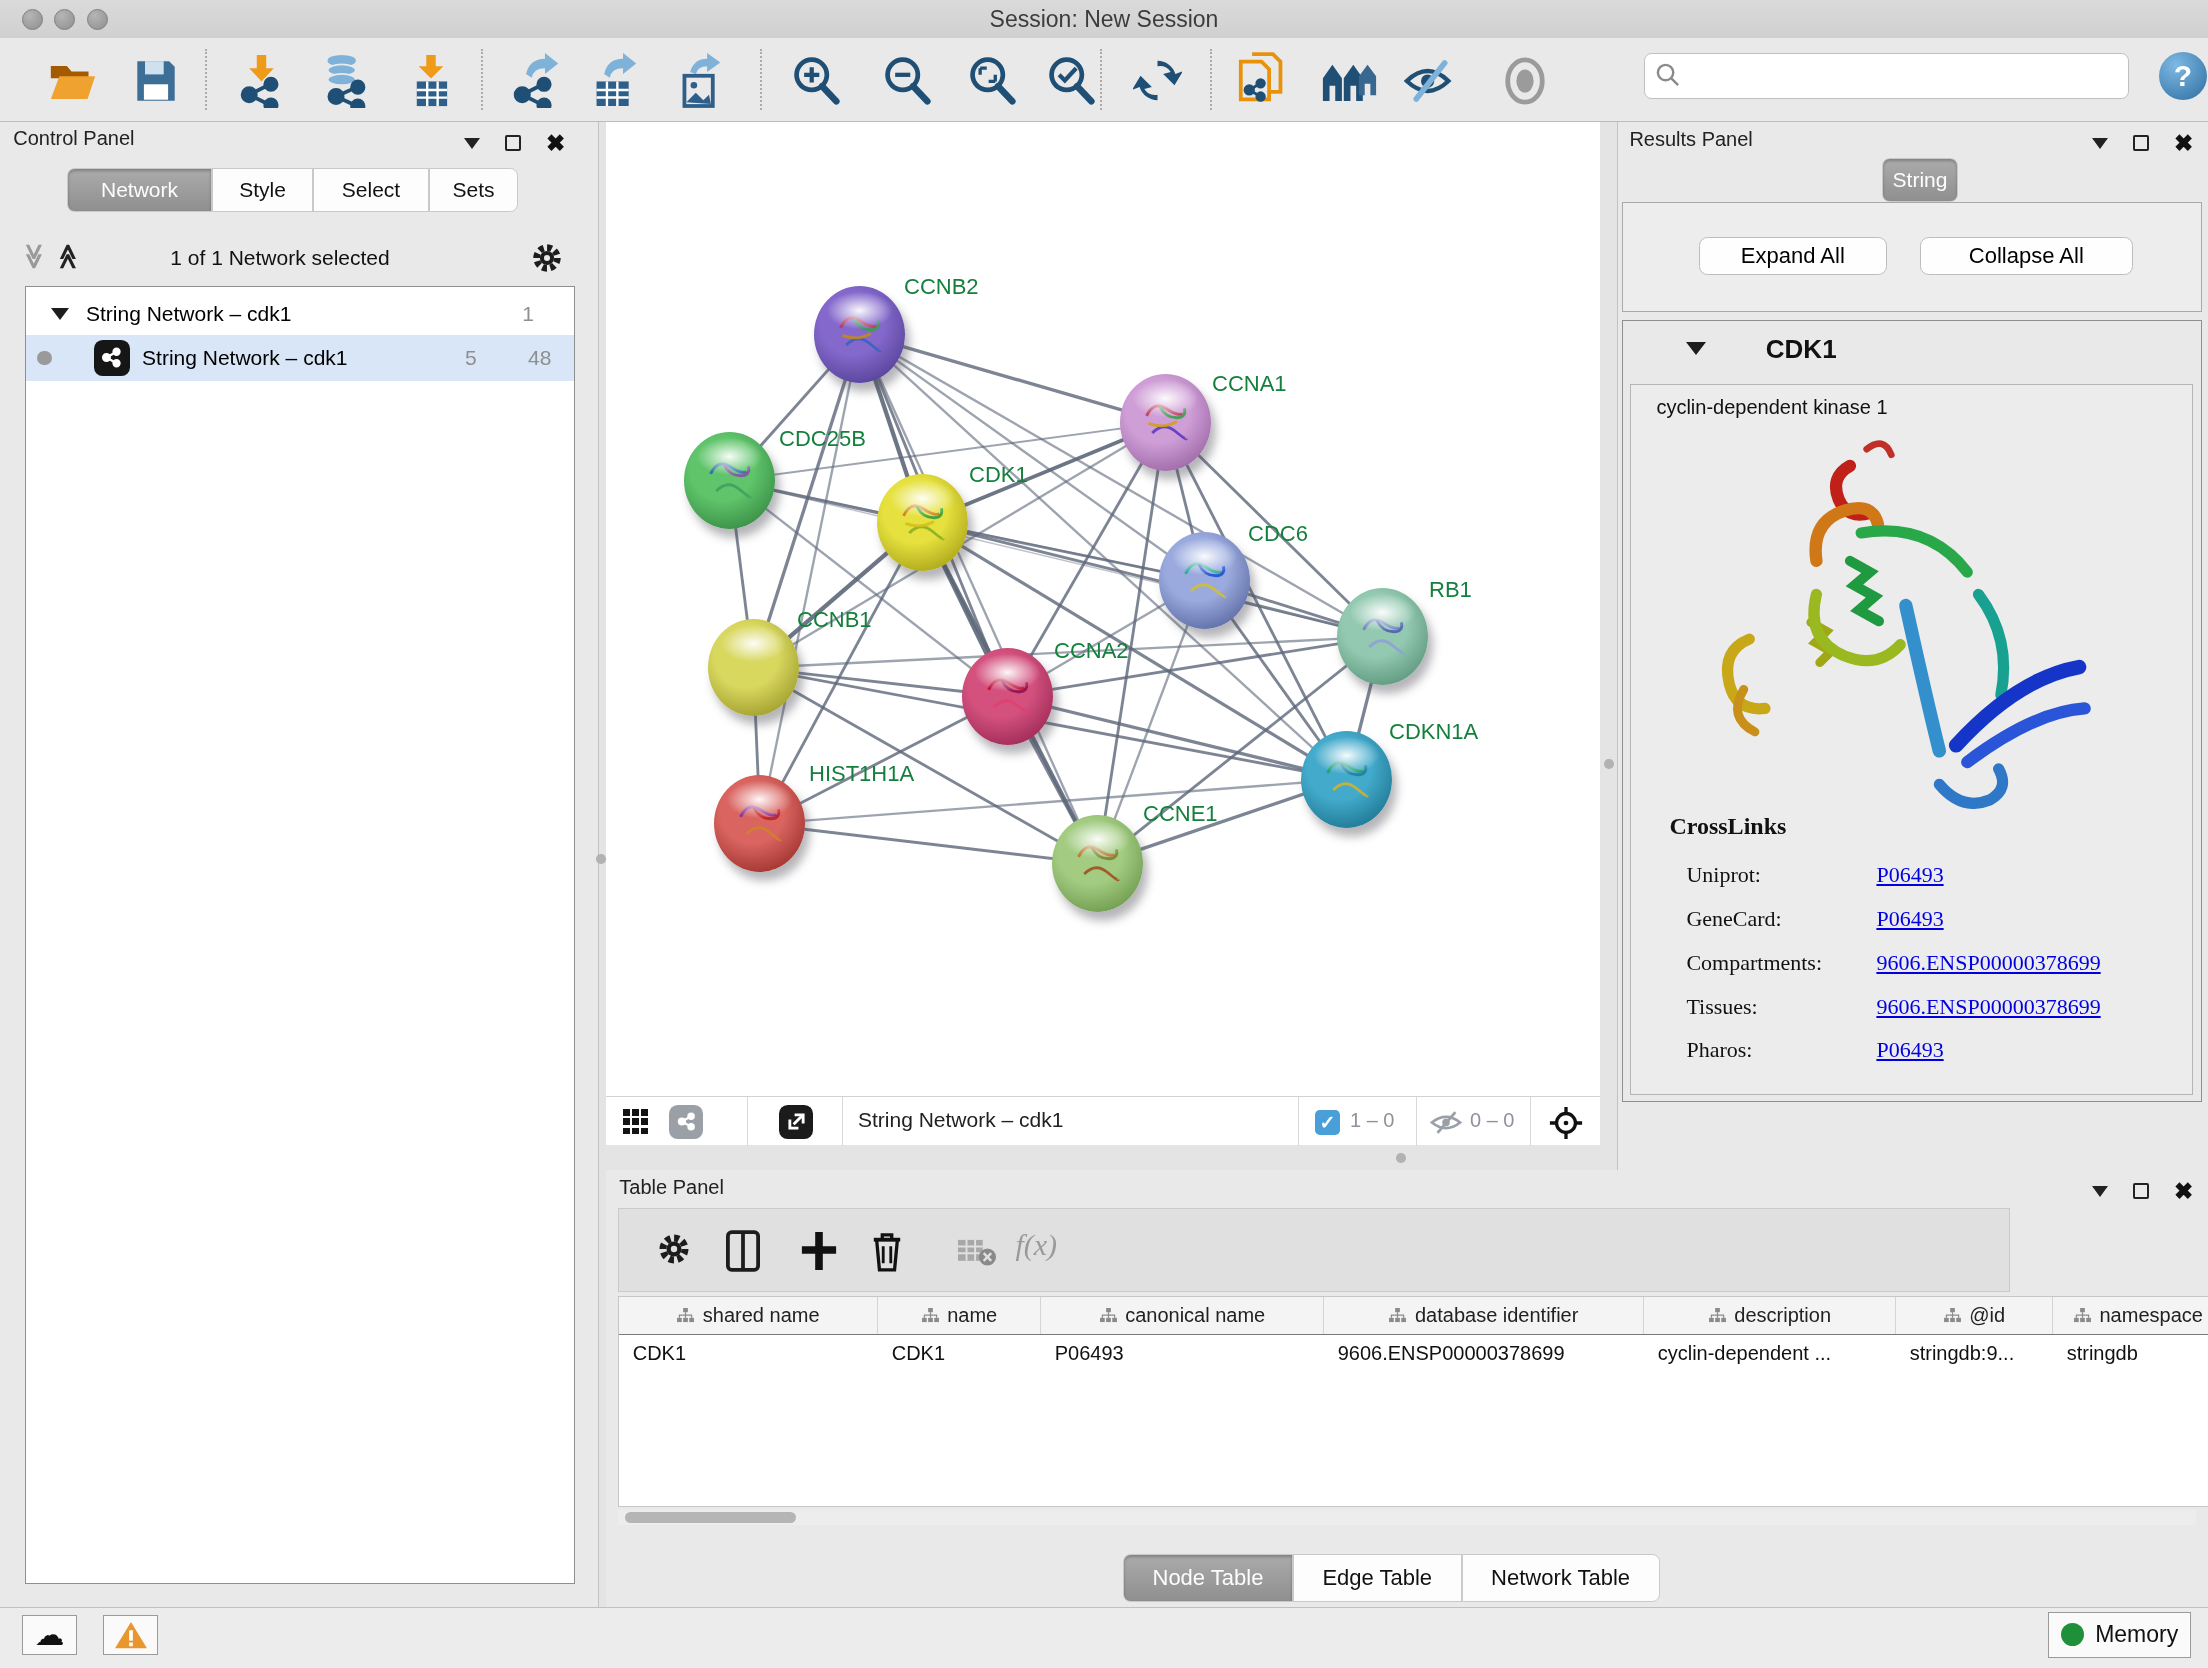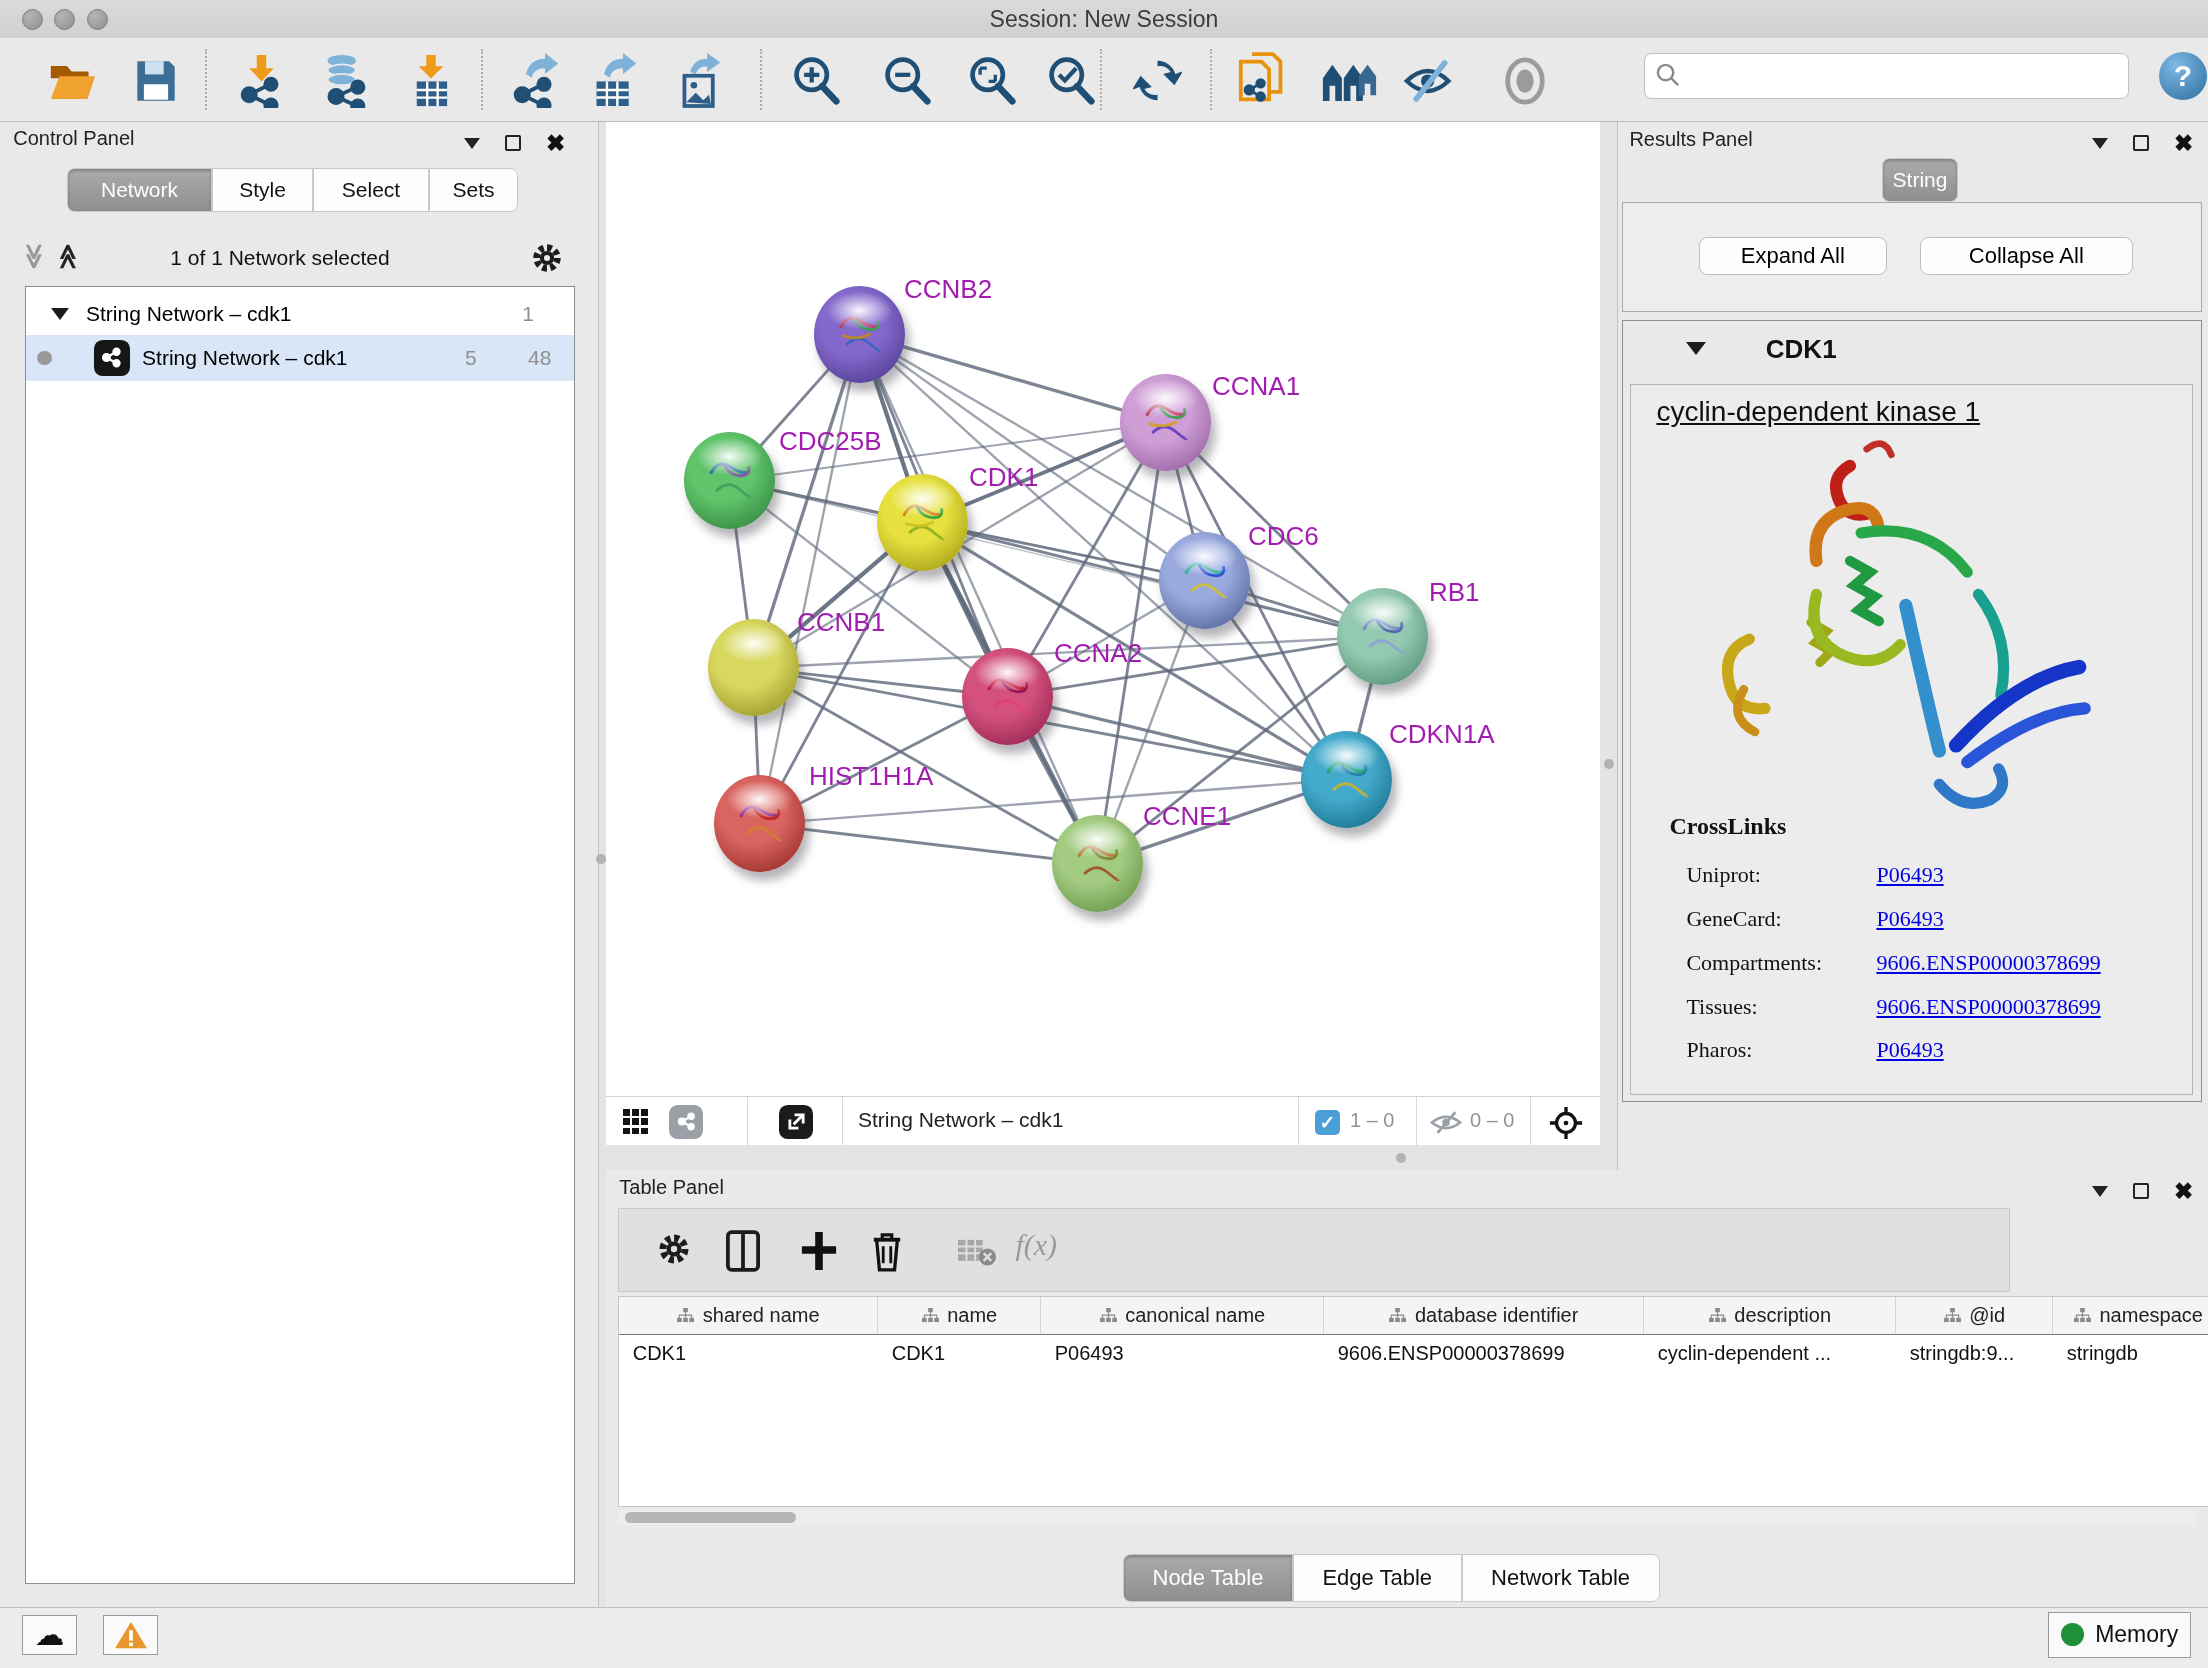--- a/index.html
+++ b/index.html
@@ -61,21 +61,21 @@
     display:flex; align-items:center; justify-content:center; }
 
   
   #network-view { position:absolute; left:606px; top:122px; width:994px; height:974px;
     background:#fff; }
   #edge-svg { position:absolute; left:0; top:0; pointer-events:none; }
   .node { position:absolute; width:91px; height:97px; border-radius:50%;
     box-shadow:4.8px 8.6px 9.5px rgba(70,70,80,.4); }
   .node .shine { position:absolute; left:14%; top:6%; width:72%; height:38%;
     border-radius:50%; background:radial-gradient(ellipse at center, rgba(255,255,255,.95), rgba(255,255,255,0) 72%); }
-  .node-label { position:absolute; font-size:26px; color:#a21caf; white-space:nowrap; }
+  .node-label { position:absolute; font-size:22px; color:#15803d; white-space:nowrap; }
   #nv-toolbar { position:absolute; left:606px; top:1096px; width:994px; height:49px;
     background:#fff; border-top:1px solid #d2d2d2; }
   .nv-sep { position:absolute; top:0; height:49px; border-left:1px solid #d8d8d8; }
   #nv-title { position:absolute; left:252px; top:11.4px; font-size:21px; color:#222; }
   .nv-count { position:absolute; top:12.4px; font-size:20px; color:#8d939c; }
   #grid-icon { position:absolute; left:17px; top:12.4px; width:27px; height:25px;
     display:grid; grid-template-columns:repeat(3,6.7px); grid-template-rows:repeat(3,6.7px); gap:2.4px; }
   #grid-icon b { background:#141414; }
   .nv-badge { position:absolute; width:34px; height:34px; border-radius:8.6px; top:7.6px;
     display:flex; align-items:center; justify-content:center; }
@@ -89,21 +89,21 @@
   #rp-buttons { position:absolute; left:3.8px; top:80px; width:580px; height:110px;
     background:#ededed; border:1px solid #a9a9a9; }
   .rp-btn { position:absolute; top:34px; height:38px; background:#fefefe; border:1px solid #bdbdbd;
     border-radius:8.6px; font-size:22px; display:flex; align-items:center; justify-content:center; }
   #gene-box { position:absolute; left:3.8px; top:198px; width:580px; height:782px;
     background:#e9e9e9; border:1px solid #8f8f8f; }
   #gene-header { position:absolute; left:0; top:0; width:100%; height:59px; }
   #gene-symbol { position:absolute; left:143px; top:13.3px; font-size:26px; font-weight:bold; color:#111; }
   #gene-inner { position:absolute; left:7.6px; top:63px; width:563px; height:711px;
     background:#ececec; border:1px solid #b5b5b5; }
-  #gene-desc { position:absolute; left:25px; top:11.4px; font-size:28px; color:#111;text-decoration:underline; }
+  #gene-desc { position:absolute; left:25px; top:11.4px; font-size:20px; color:#111; }
   #crosslinks { position:absolute; left:0; top:428px; width:100%;
     font-family:"Liberation Serif", serif; }
   #crosslinks-heading { position:absolute; left:38px; top:0; font-size:24px; font-weight:bold; color:#111; }
   .cl-row { position:absolute; left:55px; font-size:22px; color:#111; }
   .cl-val { position:absolute; left:190px; }
   .cl-val a { color:#0000e0; text-decoration:underline; }
 
   
   #table-panel { position:absolute; left:606px; top:1170px; width:1603px; height:438px;
     background:#e9e9e9; }

